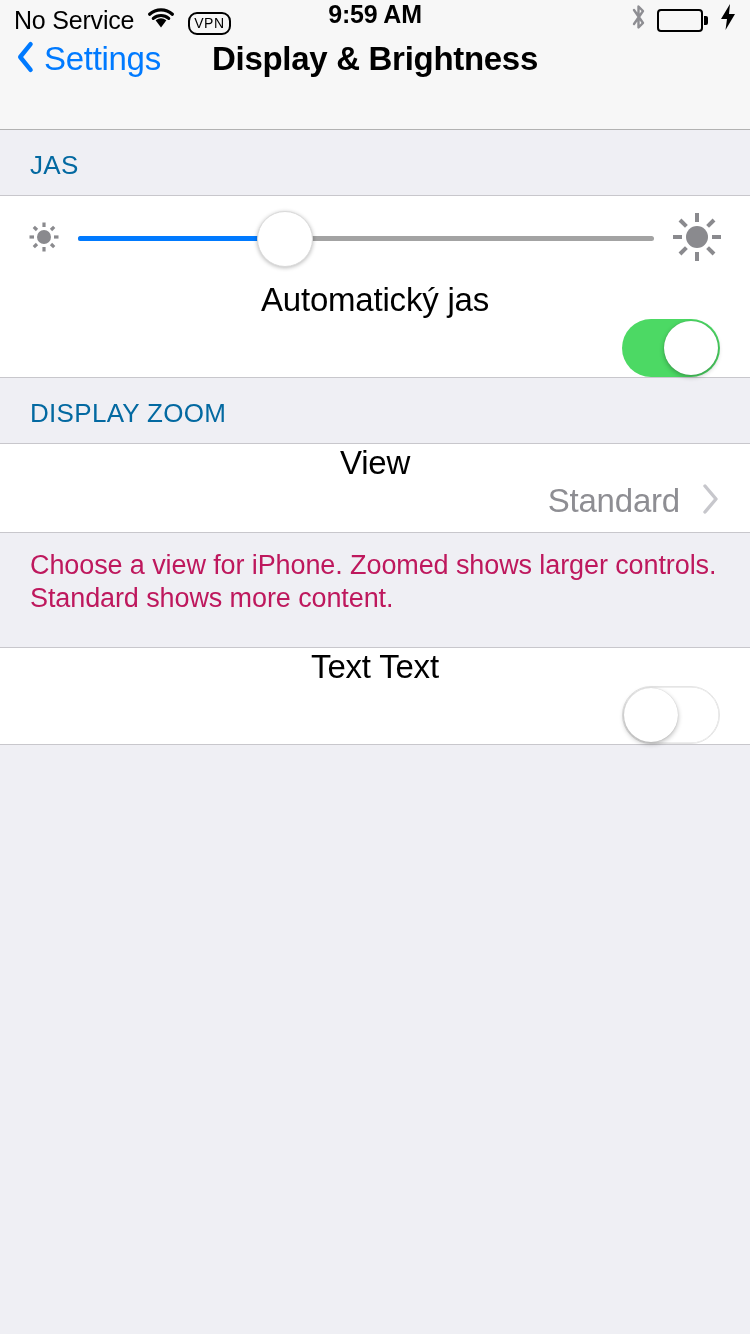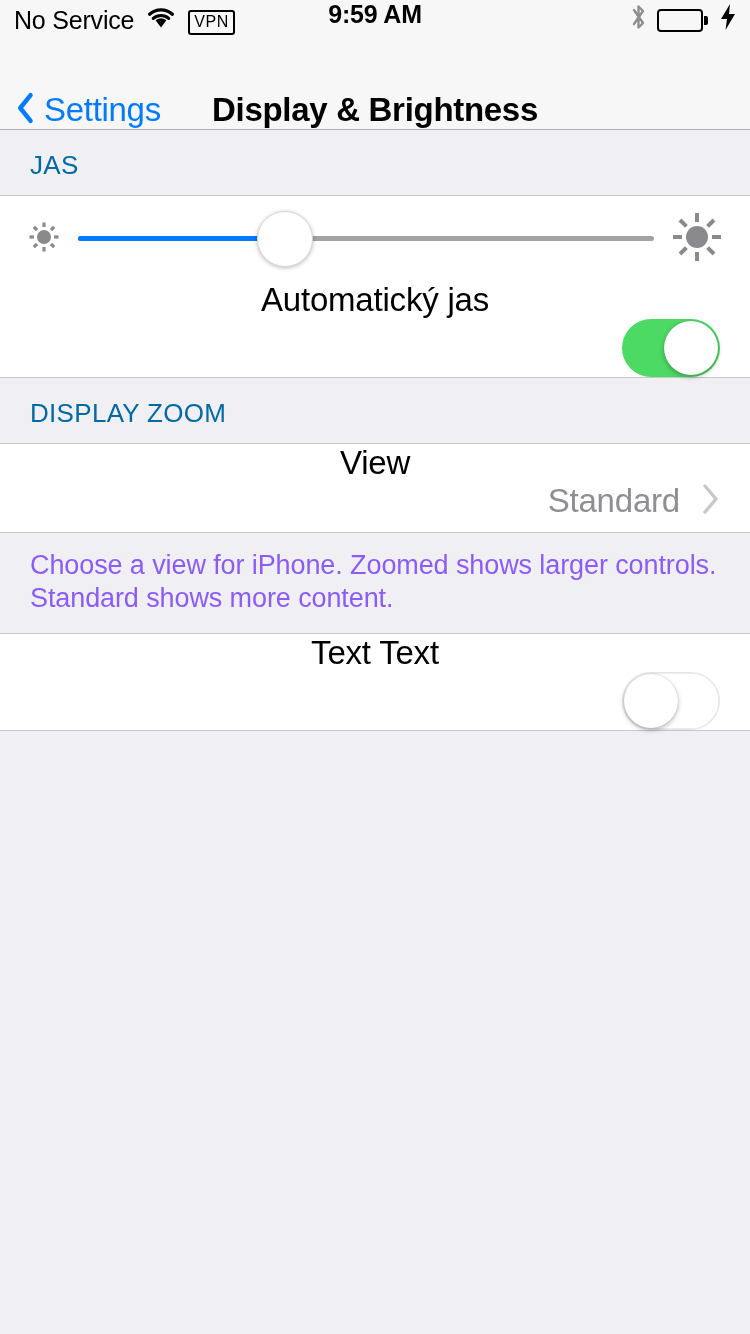--- a/index.html
+++ b/index.html
@@ -28,22 +28,22 @@
     display:flex; align-items:flex-start; justify-content:center;
     font-weight:bold; font-size:25px; letter-spacing:-0.2px;
     pointer-events:none;
   }
   .sb-right{
     margin-left:auto; display:flex; align-items:center; gap:10px;
     position:relative; z-index:2;
   }
   .vpn-badge{
     border:2px solid #000;
-    border-radius:3px;
-    font-size:16px;
+    border-radius:9px;
+    font-size:14px;
     line-height:1;
     padding:2px 4px 3px;
     letter-spacing:0.5px;
   }
   .wifi-icon{ display:block; }
   .bt-icon{ display:block; }
   .battery{
     display:flex; align-items:center;
   }
   .batt-body{
@@ -64,21 +64,21 @@
     margin-left:1px;
   }
   .bolt{ display:block; margin-left:2px; }
 
   
   .nav-bar{
     position:relative;
     height:90px;
     background:#F7F7F7;
     border-bottom:1px solid #B2B2B2;
-    display:flex; align-items:flex-end;
+    display:flex; align-items:flex-start;
   }
   .nav-back{
     display:flex; align-items:center;
     gap:10px;
     padding-left:16px;
     color:#007AFF;
     cursor:pointer;
   }
   .nav-back-label{
     font-size:33px;
@@ -134,22 +134,22 @@
   .row-right{
     margin-left:auto;
     display:flex; align-items:center; gap:22px;
   }
   .row-value{
     font-size:33px;
     color:#8E8E93;
     letter-spacing:-0.2px;
   }
   .footer-note{
-    padding:16px 30px 18px;
-    color:#8b5cf6;
+    padding:16px 30px 32px;
+    color:#be185d;
     font-size:27px;
     line-height:1.22;
     letter-spacing:-0.1px;
   }
 
   
   .slider-row{
     display:flex; align-items:center;
     height:85px;
     padding:0 24px;

